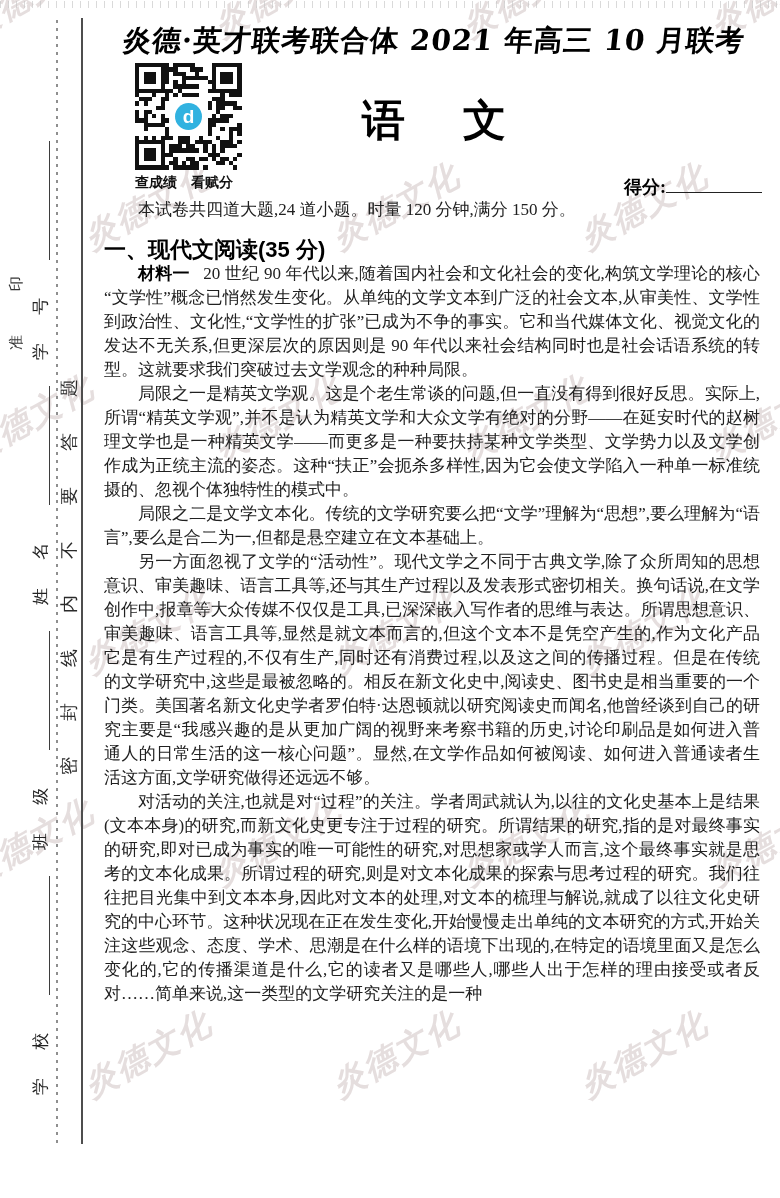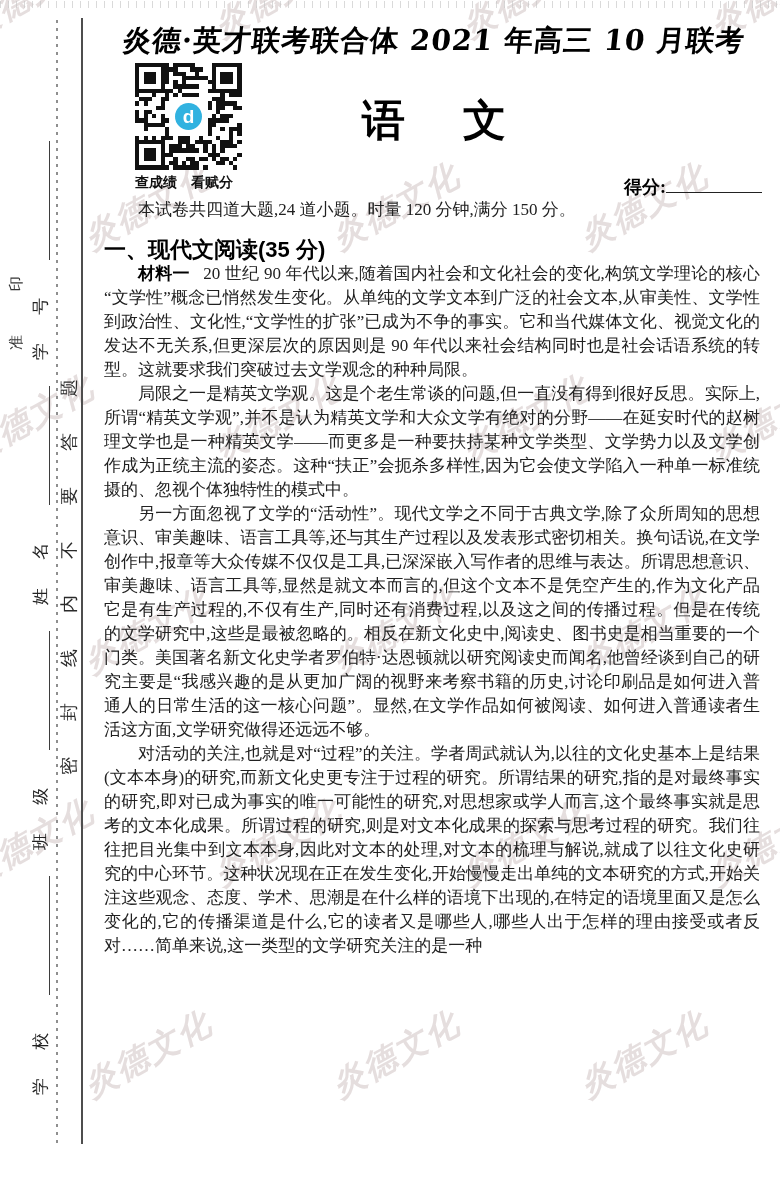--- a/index.html
+++ b/index.html
@@ -428,19 +428,20 @@
       <span>得分:</span>
       <span class="score-line"></span>
     </div>
 
     <div class="body">
       <p class="intro">本试卷共四道大题,24 道小题。时量 120 分钟,满分 150 分。</p>
       <h3 class="sect">一、现代文阅读(35 分)</h3>
       <div>
         <p class="para"><span class="mat-label">材料一</span><span>20 世纪 90 年代以来,随着国内社会和文化社会的变化,构筑文学理论的核心“文学性”概念已悄然发生变化。从单纯的文学文本到广泛的社会文本,从审美性、文学性到政治性、文化性,“文学性的扩张”已成为不争的事实。它和当代媒体文化、视觉文化的发达不无关系,但更深层次的原因则是 90 年代以来社会结构同时也是社会话语系统的转型。这就要求我们突破过去文学观念的种种局限。</span></p>
       <p class="para">局限之一是精英文学观。这是个老生常谈的问题,但一直没有得到很好反思。实际上,所谓“精英文学观”,并不是认为精英文学和大众文学有绝对的分野——在延安时代的赵树理文学也是一种精英文学——而更多是一种要扶持某种文学类型、文学势力以及文学创作成为正统主流的姿态。这种“扶正”会扼杀多样性,因为它会使文学陷入一种单一标准统摄的、忽视个体独特性的模式中。</p>
+          <p class="para">局限之二是文学文本化。传统的文学研究要么把“文学”理解为“思想”,要么理解为“语言”,要么是合二为一,但都是悬空建立在文本基础上。</p>
           <p class="para">另一方面忽视了文学的“活动性”。现代文学之不同于古典文学,除了众所周知的思想意识、审美趣味、语言工具等,还与其生产过程以及发表形式密切相关。换句话说,在文学创作中,报章等大众传媒不仅仅是工具,已深深嵌入写作者的思维与表达。所谓思想意识、审美趣味、语言工具等,显然是就文本而言的,但这个文本不是凭空产生的,作为文化产品它是有生产过程的,不仅有生产,同时还有消费过程,以及这之间的传播过程。但是在传统的文学研究中,这些是最被忽略的。相反在新文化史中,阅读史、图书史是相当重要的一个门类。美国著名新文化史学者罗伯特·达恩顿就以研究阅读史而闻名,他曾经谈到自己的研究主要是“我感兴趣的是从更加广阔的视野来考察书籍的历史,讨论印刷品是如何进入普通人的日常生活的这一核心问题”。显然,在文学作品如何被阅读、如何进入普通读者生活这方面,文学研究做得还远远不够。</p>
           <p class="para">对活动的关注,也就是对“过程”的关注。学者周武就认为,以往的文化史基本上是结果(文本本身)的研究,而新文化史更专注于过程的研究。所谓结果的研究,指的是对最终事实的研究,即对已成为事实的唯一可能性的研究,对思想家或学人而言,这个最终事实就是思考的文本化成果。所谓过程的研究,则是对文本化成果的探索与思考过程的研究。我们往往把目光集中到文本本身,因此对文本的处理,对文本的梳理与解说,就成了以往文化史研究的中心环节。这种状况现在正在发生变化,开始慢慢走出单纯的文本研究的方式,开始关注这些观念、态度、学术、思潮是在什么样的语境下出现的,在特定的语境里面又是怎么变化的,它的传播渠道是什么,它的读者又是哪些人,哪些人出于怎样的理由接受或者反对……简单来说,这一类型的文学研究关注的是一种</p>
         </div>
     </div>
 
   </div>
 </div>
 
 </body></html>

